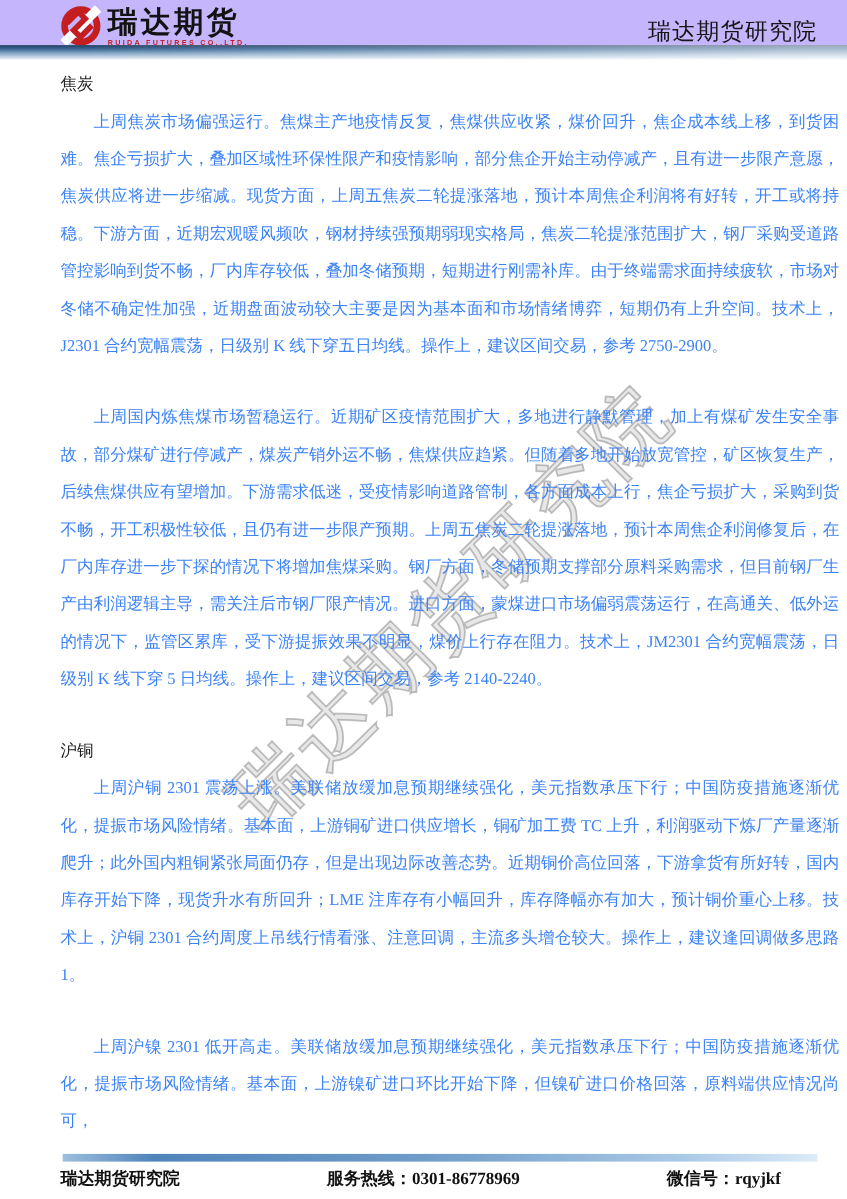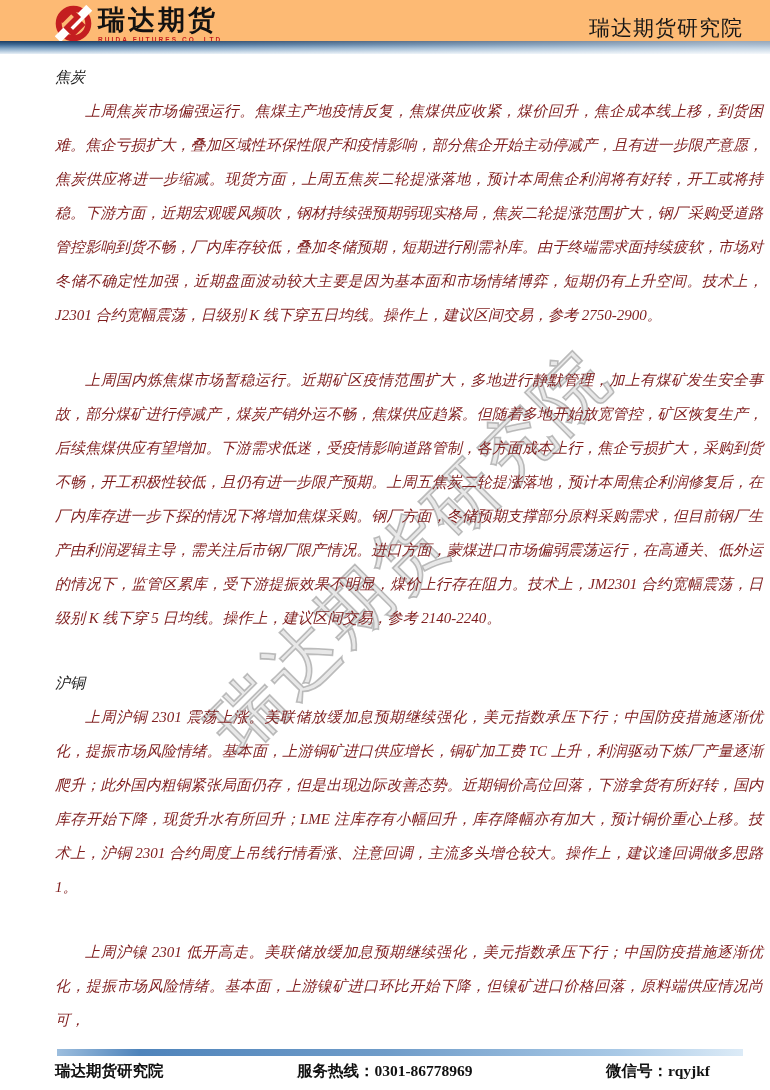--- a/index.html
+++ b/index.html
@@ -1,21 +1,21 @@
 <!DOCTYPE html>
 <html><head>
 <meta charset="utf-8">
 <style>
   html,body{margin:0;padding:0;}
   body{
     width:770px;height:1090px;position:relative;overflow:hidden;background:#ffffff;
     font-family:"Liberation Serif","DejaVu Serif",serif;color:#1c1c1c;
   }
   
-  .header{position:absolute;top:0;left:0;width:770px;height:41px;background:#fdba74;z-index:3;}
+  .header{position:absolute;top:0;left:0;width:770px;height:41px;background:#c4b5fd;z-index:3;}
   .logo{position:absolute;left:55px;top:5px;display:flex;align-items:flex-start;}
   .logo-icon{width:37px;height:37px;display:block;}
   .logo-text{margin-left:6px;display:flex;flex-direction:column;}
   .logo-brand{
     font-family:"Liberation Sans","DejaVu Sans",sans-serif;
     font-size:27px;font-weight:900;letter-spacing:3px;color:#121212;line-height:30px;
   }
   .logo-sub{
     font-family:"Liberation Sans","DejaVu Sans",sans-serif;
     font-size:6.5px;color:#c41e20;letter-spacing:2.1px;margin-top:1px;font-weight:bold;
@@ -41,24 +41,24 @@
     font-size:72px;letter-spacing:4px;white-space:nowrap;
     color:rgba(178,178,178,0.30);
     -webkit-text-stroke:1.6px rgba(145,145,145,0.58);
     pointer-events:none;user-select:none;
   }
   
   .content{
     position:absolute;top:60px;left:55px;width:708px;z-index:2;
     font-size:15px;line-height:34px;text-align:justify;
   }
-  .section{margin:0 0 31px 0;font-style:italic;}
+  .section{margin:0 0 31px 0;}
   .section-heading{font-size:15px;color:#1c1c1c;}
   .section-body{
-    margin:0;text-indent:2em;color:#7f1d1d;
+    margin:0;text-indent:2em;color:#3b82f6;
     text-align:justify;text-justify:inter-ideograph;
   }
   
   .footer-bar{
     position:absolute;top:1049px;left:57px;width:686px;height:7px;z-index:3;
     background:linear-gradient(to right,#9dbede 0%,#4f84bb 12%,#6f9cc9 48%,#a9c9e6 82%,#dcebf7 100%);
   }
   .footer{
     position:absolute;top:1061px;left:55px;width:655px;z-index:3;
     display:flex;justify-content:space-between;align-items:center;

